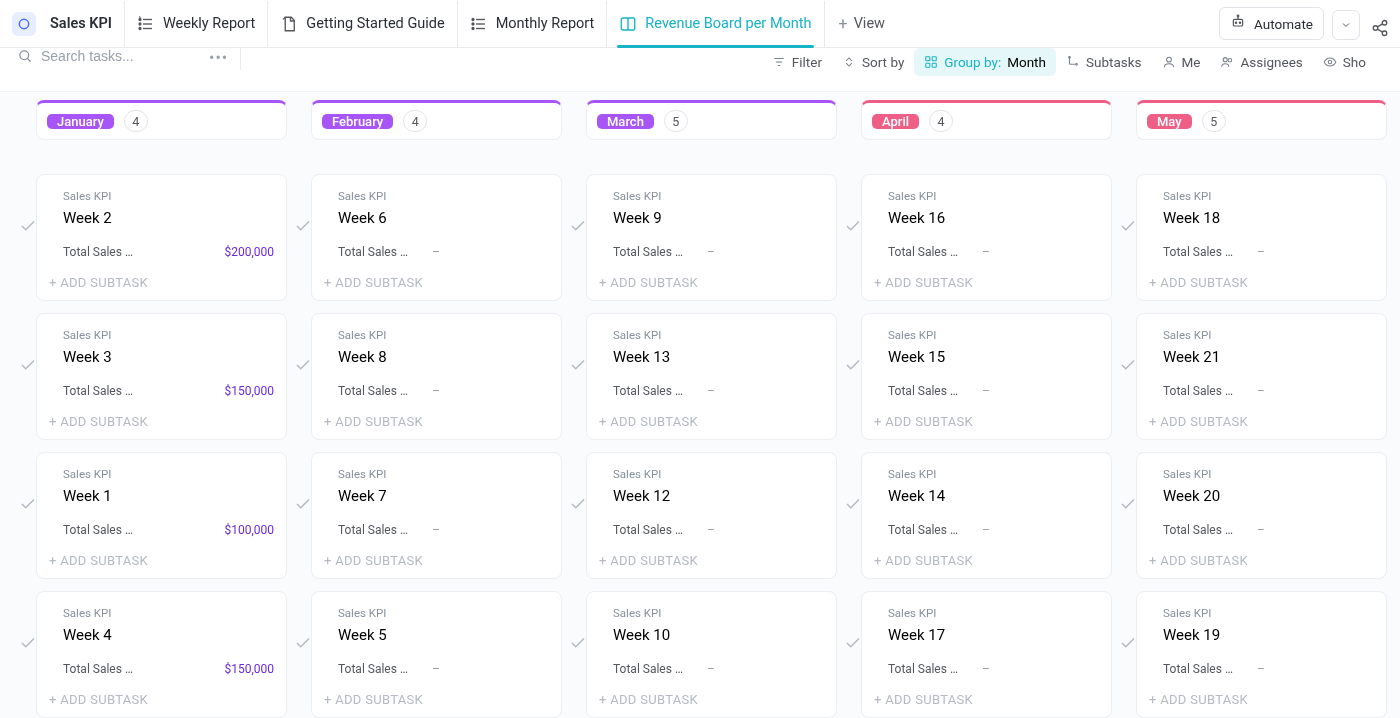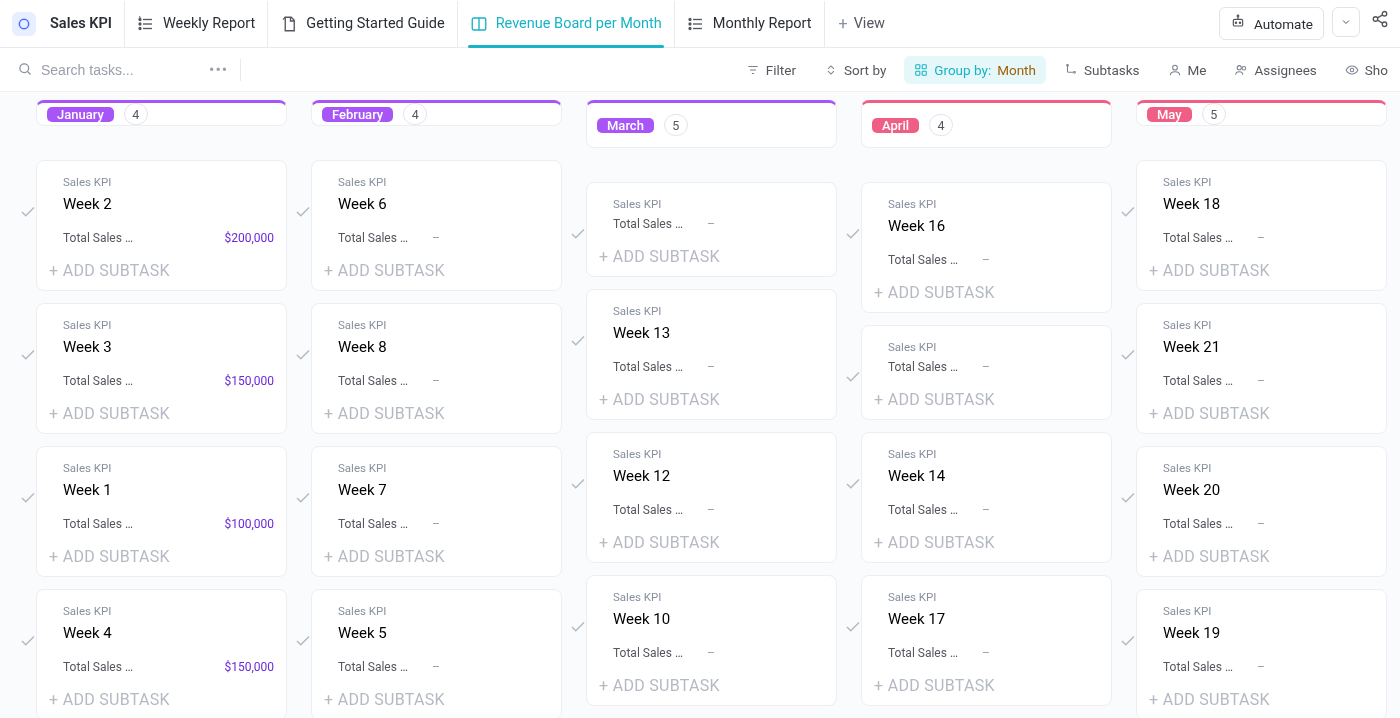--- a/index.html
+++ b/index.html
@@ -59,21 +59,21 @@
   .logo-badge svg { width:14px; height:14px; }
   .view-btn {
     display:flex;align-items:center;gap:6px;
     padding: 0 14px;
     height:46px;
     font-size:14.5px;color:#54575d;
     cursor:pointer;
   }
   .topbar-right {
     margin-left:auto;
-    display:flex;align-items:flex-start;gap:8px;
+    display:flex;align-items:flex-end;gap:8px;
   }
   .automate-btn {
     display:flex;align-items:center;gap:8px;
     border:1px solid #e1e3e8;
     border-radius:6px;
     padding:6px 10px;
     font-size:13.5px;
     color:#2a2e34;
     cursor:pointer;
   }
@@ -86,25 +86,25 @@
   }
   .share-btn {
     width:24px;height:24px;
     display:flex;align-items:center;justify-content:center;
     cursor:pointer;
     color:#54575d;
   }
 
   
   .toolbar {
-    display:flex;align-items:center;
+    display:flex;align-items:flex-start;
     height:44px;
     border-bottom:1px solid #f0f1f3;
     background:#fff;
-    padding: 0 2px 0 18px;
+    padding: 0 24px 0 18px;
   }
   .search-wrap {
     display:flex;align-items:center;gap:8px;
     color:#87909e;
     font-size:14px;
   }
   .search-wrap input {
     border:none;
     outline:none;
     font-size:14px;
@@ -117,35 +117,35 @@
     color:#9aa0aa;
     cursor:pointer;
     letter-spacing:1px;
     font-size:16px;
   }
   .toolbar-divider{
     width:1px;height:22px;background:#e8eaed;margin:0 12px;
   }
   .toolbar-right{
     margin-left:auto;
-    display:flex;align-items:center;gap:8px;
+    display:flex;align-items:center;gap:0;
   }
   .tbtn{
     display:flex;align-items:center;gap:6px;
     padding:6px 10px;
     font-size:13.5px;
     color:#54575d;
     cursor:pointer;
     border-radius:6px;
   }
   .tbtn.group-active{
     background:#e6f7fa;
     color:#16b4c6;
   }
-  .tbtn .sub{color:#a16207;}
+  .tbtn .sub{color:#000000;}
   .tbtn svg{width:14px;height:14px;}
 
   
   .board{
     background:#fafbfc;
     height:calc(718px - 48px - 44px);
     overflow:hidden;
     padding: 8px 0 0 36px;
     display:flex;
     gap:24px;
@@ -226,21 +226,21 @@
   }
   .card-field .value{
     margin-left:auto;
     color:#6d28d9;
   }
   .card-field .value.empty{
     color:#9aa0aa;
     margin-left:16px;
   }
   .add-subtask{
-    font-size:16px;
+    font-size:13px;
     color:#b4b9c2;
     letter-spacing:0.3px;
     padding:6px 0 0 0;
     cursor:pointer;
   }
 </style>
 </head>
 <body>
 
 <div class="topbar">
@@ -272,42 +272,42 @@
     <span class="tab-icon">
       <svg viewBox="0 0 24 24" fill="none" stroke="#54575d" stroke-width="1.8">
           <path d="M7 3h8l4 4v14H7z"></path>
           <path d="M14 3v5h5"></path>
           <path d="M4 6l3-3" stroke-width="1.5"></path>
         </svg>
     </span>
     <span>Getting Started Guide</span>
   </div>
 
-  <div class="tab-item active">
-    <span class="tab-icon">
-      <svg viewBox="0 0 24 24" fill="none" stroke="#16b4c6" stroke-width="1.8">
-          <rect x="3" y="4" width="18" height="16" rx="2"></rect>
-          <line x1="12" y1="4" x2="12" y2="20"></line>
-        </svg>
-    </span>
-    <span>Revenue Board per Month</span>
-  </div>
-
   <div class="tab-item">
     <span class="tab-icon">
       <svg viewBox="0 0 24 24" fill="none" stroke="#54575d" stroke-width="1.8">
           <line x1="8" y1="6" x2="20" y2="6"></line>
           <line x1="8" y1="12" x2="20" y2="12"></line>
           <line x1="8" y1="18" x2="20" y2="18"></line>
           <circle cx="4" cy="6" r="1.3" fill="#54575d"></circle>
           <circle cx="4" cy="12" r="1.3" fill="#54575d"></circle>
           <circle cx="4" cy="18" r="1.3" fill="#54575d"></circle>
         </svg>
     </span>
     <span>Monthly Report</span>
+  </div>
+
+  <div class="tab-item active">
+    <span class="tab-icon">
+      <svg viewBox="0 0 24 24" fill="none" stroke="#16b4c6" stroke-width="1.8">
+          <rect x="3" y="4" width="18" height="16" rx="2"></rect>
+          <line x1="12" y1="4" x2="12" y2="20"></line>
+        </svg>
+    </span>
+    <span>Revenue Board per Month</span>
   </div>
 
   <div class="view-btn">
     <span style="font-size:16px;color:#87909e;">+</span>
     <span>View</span>
   </div>
 
   <div class="topbar-right">
     <div class="automate-btn">
       <span>
@@ -525,20 +525,21 @@
       <div class="col-header">
         <span class="month-pill">March</span>
         <span class="count-pill">5</span>
       </div>
       <div class="cards">
         <div class="card">
           <span class="card-check"><svg viewBox="0 0 24 24" fill="none" stroke="#b4b9c2" stroke-width="2">
               <polyline points="4 12 9 17 20 6"></polyline>
             </svg></span>
           <div class="card-breadcrumb">Sales KPI</div>
+          <div class="card-title">Week 9</div>
           <div class="card-field">
             <span class="label">Total Sales …</span>
             <span class="value empty">–</span>
           </div>
           <div class="add-subtask">+ ADD SUBTASK</div>
         </div>
         <div class="card">
           <span class="card-check"><svg viewBox="0 0 24 24" fill="none" stroke="#b4b9c2" stroke-width="2">
               <polyline points="4 12 9 17 20 6"></polyline>
             </svg></span>
@@ -592,20 +593,21 @@
             <span class="label">Total Sales …</span>
             <span class="value empty">–</span>
           </div>
           <div class="add-subtask">+ ADD SUBTASK</div>
         </div>
         <div class="card">
           <span class="card-check"><svg viewBox="0 0 24 24" fill="none" stroke="#b4b9c2" stroke-width="2">
               <polyline points="4 12 9 17 20 6"></polyline>
             </svg></span>
           <div class="card-breadcrumb">Sales KPI</div>
+          <div class="card-title">Week 15</div>
           <div class="card-field">
             <span class="label">Total Sales …</span>
             <span class="value empty">–</span>
           </div>
           <div class="add-subtask">+ ADD SUBTASK</div>
         </div>
         <div class="card">
           <span class="card-check"><svg viewBox="0 0 24 24" fill="none" stroke="#b4b9c2" stroke-width="2">
               <polyline points="4 12 9 17 20 6"></polyline>
             </svg></span>

